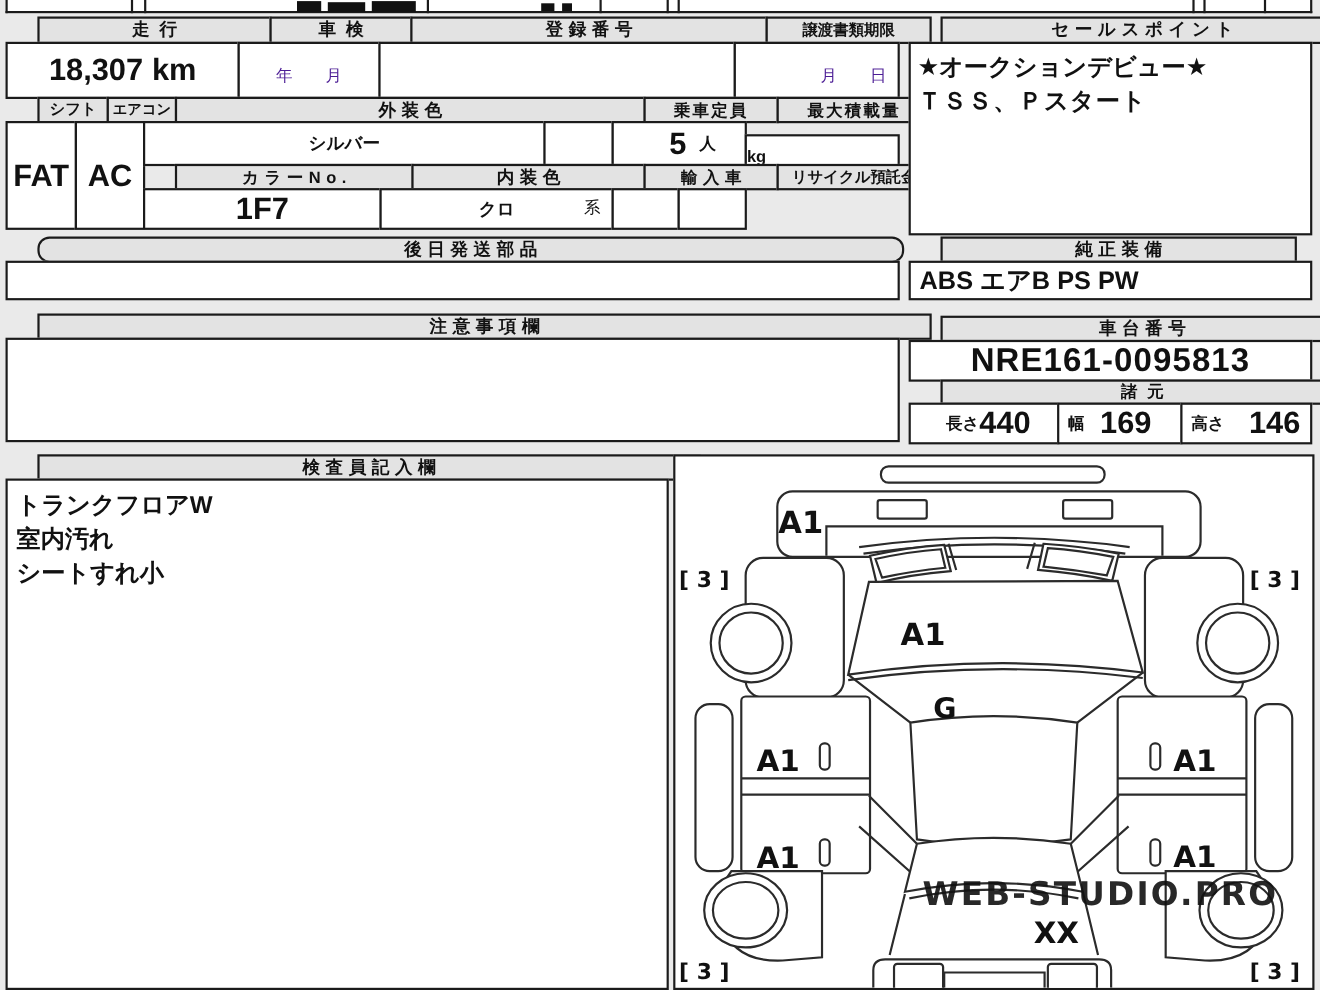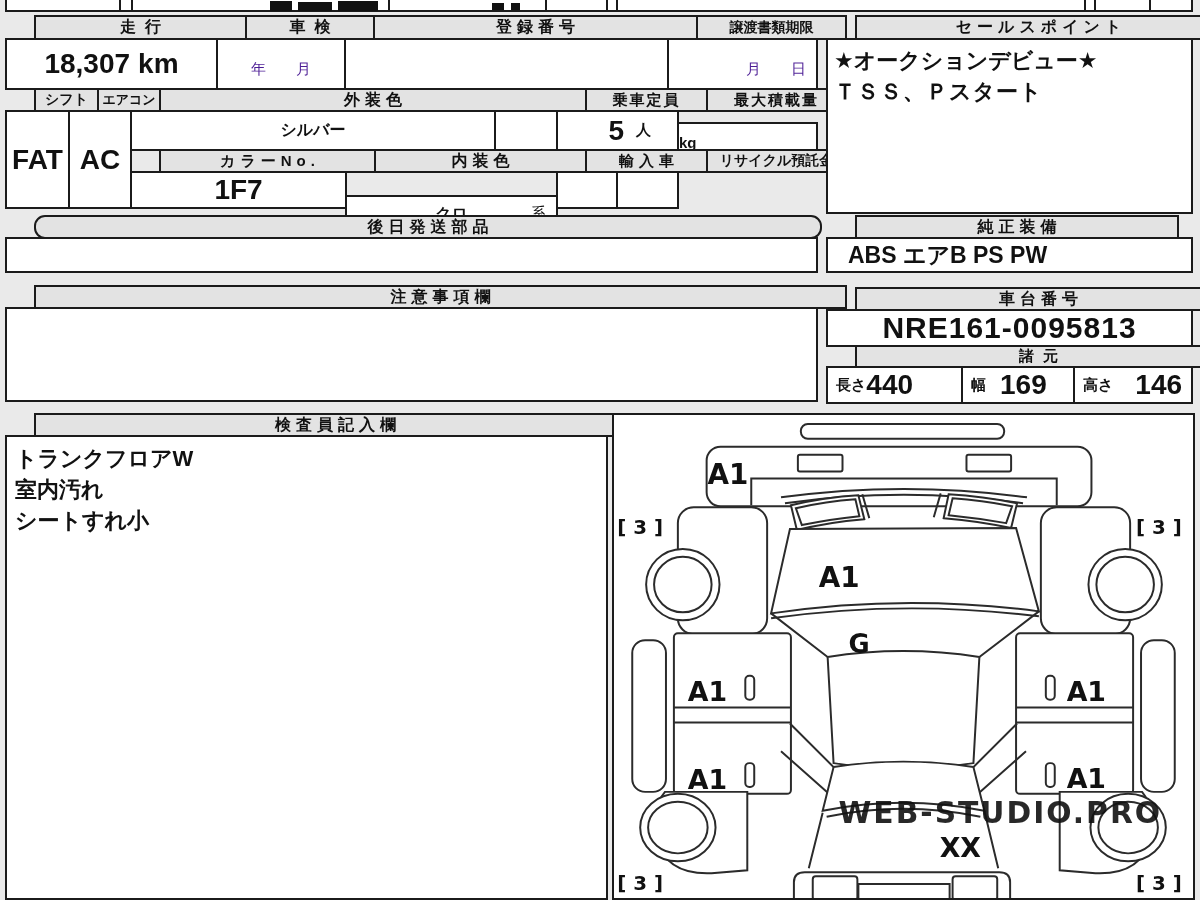--- a/index.html
+++ b/index.html
@@ -79,47 +79,47 @@
   <div class="cell val" style="left:677px;top:110px;width:141px;height:41px;justify-content:flex-start;padding-right:8px;margin-top:12px;">
     <span class="unit">kg</span>
   </div>
 
   <div class="cell hdr sp-med" style="left:130px;top:149px;width:217px;height:24px;font-size:15px;">カラーNo.</div>
   <div class="cell hdr sp-med" style="left:345px;top:149px;width:213px;height:24px;">内装色</div>
   <div class="cell hdr sp-med" style="left:556px;top:149px;width:123px;height:24px;font-size:15px;">輸入車</div>
   <div class="cell hdr tight" style="left:677px;top:149px;width:141px;height:24px;">リサイクル預託金</div>
 
   <div class="cell val big" style="left:130px;top:171px;width:217px;height:38px;">1F7</div>
-  <div class="cell val" style="left:345px;top:171px;width:213px;height:38px;position:absolute;margin-top:24px;">
+  <div class="cell val" style="left:345px;top:171px;width:213px;height:38px;position:absolute;">
     <span class="med">クロ</span>
     <span class="unit" style="position:absolute;right:10px;bottom:8px;font-weight:normal;">系</span>
   </div>
   <div class="cell" style="left:556px;top:171px;width:62px;height:38px;"></div>
   <div class="cell" style="left:616px;top:171px;width:63px;height:38px;"></div>
 
   <div class="cell hdr sp-med" style="left:5px;top:215px;width:788px;height:24px;border-radius:11px;">後日発送部品</div>
   <div class="cell" style="left:5px;top:237px;width:813px;height:36px;"></div>
 
   <div class="cell hdr sp-med" style="left:826px;top:15px;width:367px;height:25px;">セールスポイント</div>
   <div class="cell" style="left:826px;top:38px;width:367px;height:176px;padding:5px 6px;">
     <div class="notes-line">★オークションデビュー★</div>
     <div class="notes-line" style="letter-spacing:1px;">ＴＳＳ、Ｐスタート</div>
   </div>
 
   <div class="cell hdr sp-med" style="left:826px;top:215px;width:324px;height:24px;">純正装備</div>
-  <div class="cell val" style="left:826px;top:237px;width:367px;height:36px;justify-content:flex-start;padding-left:20px;font-size:23px;text-align:right;">ABS エアB PS PW</div>
+  <div class="cell val" style="left:826px;top:237px;width:367px;height:36px;justify-content:flex-start;padding-left:8px;font-size:23px;text-align:right;">ABS エアB PS PW</div>
 
   <div class="cell hdr sp-med" style="left:5px;top:285px;width:813px;height:24px;">注意事項欄</div>
   <div class="cell" style="left:5px;top:307px;width:813px;height:95px;"></div>
 
   <div class="cell hdr sp-med" style="left:826px;top:287px;width:367px;height:24px;">車台番号</div>
   <div class="cell val" style="left:826px;top:309px;width:367px;height:38px;font-size:30px;letter-spacing:1px;">NRE161-0095813</div>
 
   <div class="cell hdr sp-wide" style="left:826px;top:345px;width:367px;height:23px;font-size:15px;">諸元</div>
-  <div class="cell val" style="left:826px;top:366px;width:137px;height:38px;justify-content:flex-start;padding-left:8px;">
+  <div class="cell val" style="left:826px;top:366px;width:137px;height:38px;justify-content:center;padding-left:8px;">
     <span class="unit">長さ</span>
     <span class="big">440</span>
   </div>
   <div class="cell val" style="left:961px;top:366px;width:114px;height:38px;justify-content:flex-start;padding-left:8px;gap:14px;">
     <span class="unit">幅</span>
     <span class="big">169</span>
   </div>
   <div class="cell val" style="left:1073px;top:366px;width:120px;height:38px;justify-content:flex-start;padding-left:8px;gap:22px;">
     <span class="unit">高さ</span>
     <span class="big">146</span>

